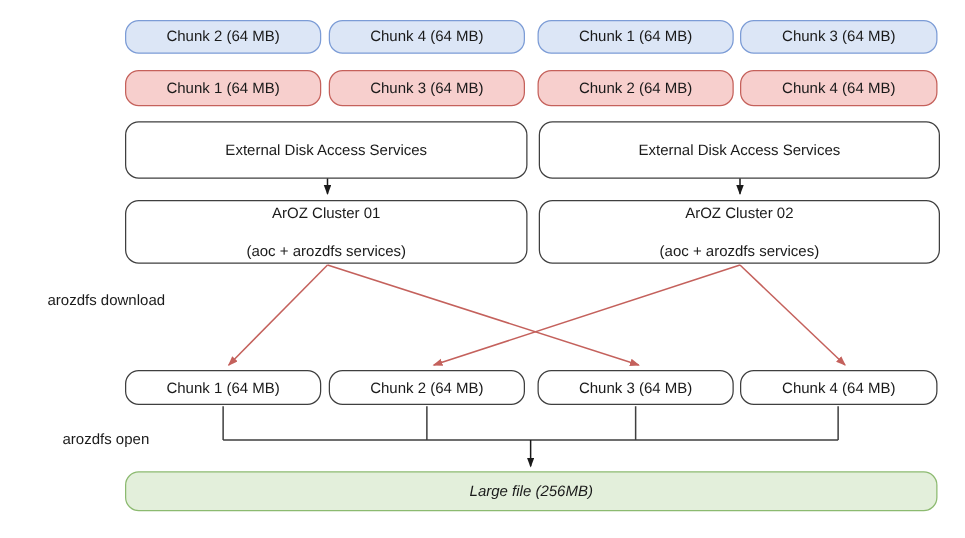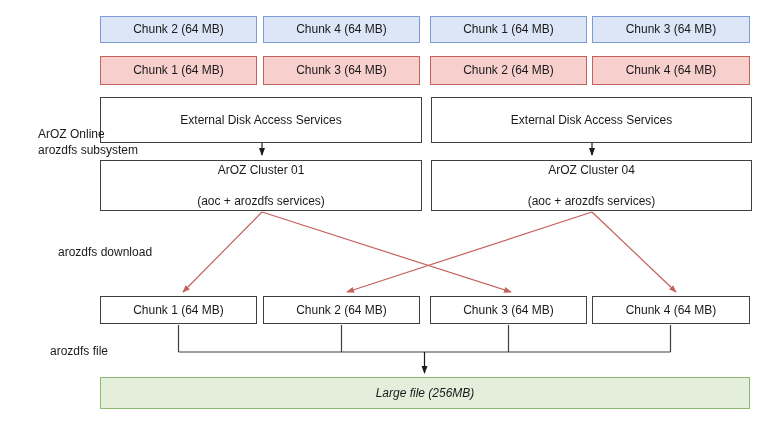--- a/index.html
+++ b/index.html
@@ -14,20 +14,21 @@
   }
   .box{
     position:absolute;
     box-sizing:border-box;
     display:flex;
     flex-direction:column;
     align-items:center;
     justify-content:center;
     text-align:right;
     line-height:15px;
+    border-radius:11px;
   }
   .blue { background:var(--blue-fill,#DCE6F6);  border:1.5px solid var(--blue-border,#7C9CD6); }
   .redb { background:var(--red-fill,#F7CFCD);   border:1.5px solid var(--red-border,#C5615B); }
   .plain{ background:#ffffff;                   border:1.5px solid var(--box-border,#3F3F3F); }
   .green{ background:var(--green-fill,#E3EFDB); border:1.5px solid var(--green-border,#8CBA70);font-style:italic; }
 
   
   .c1{left:100px;width:157px;} .c2{left:263px;width:157px;}
   .c3{left:430px;width:157px;} .c4{left:592px;width:158px;}
   .g1{left:100px;width:322px;} .g2{left:431px;width:321px;}
@@ -111,48 +112,44 @@
       <span>Chunk 4 (64 MB)</span>
     </div>
 
   <div class="box plain row-edas g1">
       <span>External Disk Access Services</span>
     </div>
   <div class="box plain row-edas g2">
       <span>External Disk Access Services</span>
     </div>
 
-  <div class="side-label" style="left:38px;top:126px;">
-    <div>ArOZ Online</div>
-    <div>arozdfs subsystem</div>
-  </div>
 
   <div class="box plain row-clu g1">
     <span>ArOZ Cluster 01</span>
     <span class="cluster-sub">(aoc + arozdfs services)</span>
   </div>
   <div class="box plain row-clu g2">
-    <span>ArOZ Cluster 04</span>
+    <span>ArOZ Cluster 02</span>
     <span class="cluster-sub">(aoc + arozdfs services)</span>
   </div>
 
-  <div class="side-label" style="left:38px;top:244px;margin-left:20px;">arozdfs download</div>
+  <div class="side-label" style="left:38px;top:232px;">arozdfs download</div>
 
   <div class="box plain row-chunk c1">
       <span>Chunk 1 (64 MB)</span>
     </div>
   <div class="box plain row-chunk c2">
       <span>Chunk 2 (64 MB)</span>
     </div>
   <div class="box plain row-chunk c3">
       <span>Chunk 3 (64 MB)</span>
     </div>
   <div class="box plain row-chunk c4">
       <span>Chunk 4 (64 MB)</span>
     </div>
 
-  <div class="side-label" style="left:50px;top:343px;">arozdfs file</div>
+  <div class="side-label" style="left:50px;top:343px;">arozdfs open</div>
 
   <div class="box green row-file">
       <span>Large file (256MB)</span>
     </div>
 
 </div>
 
 </body></html>

